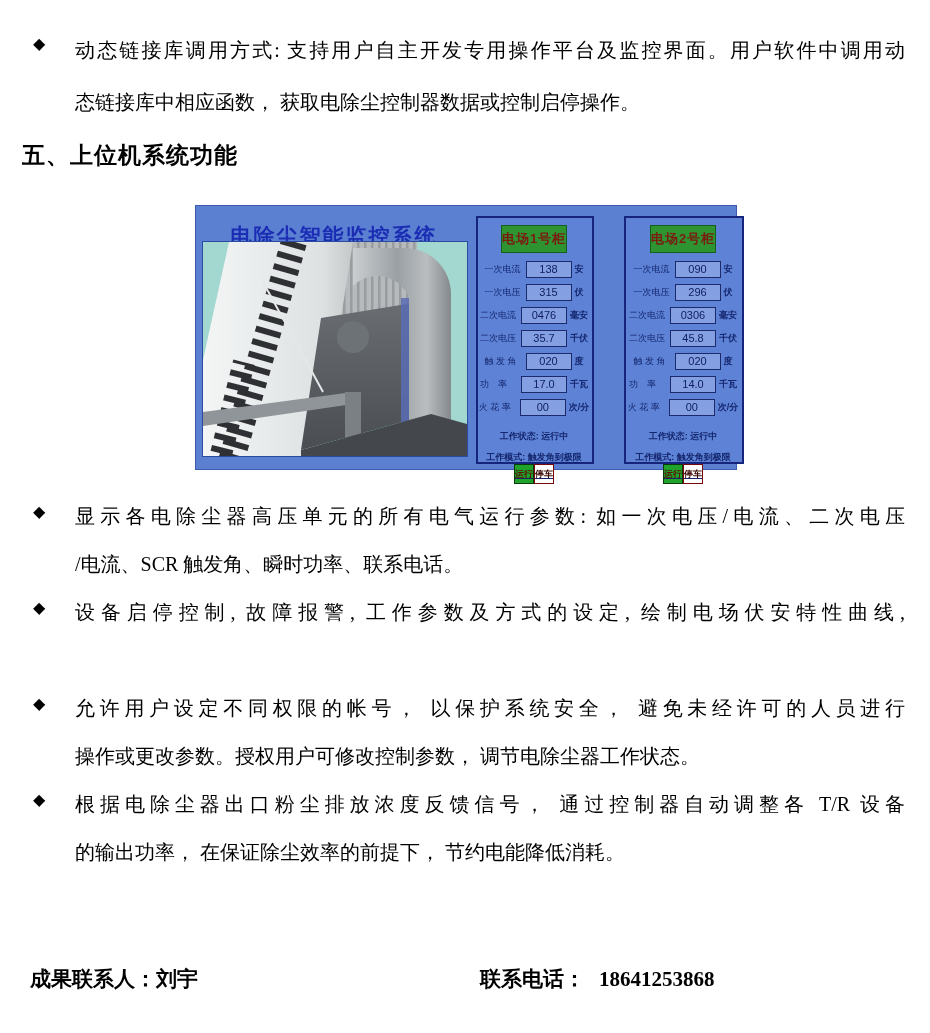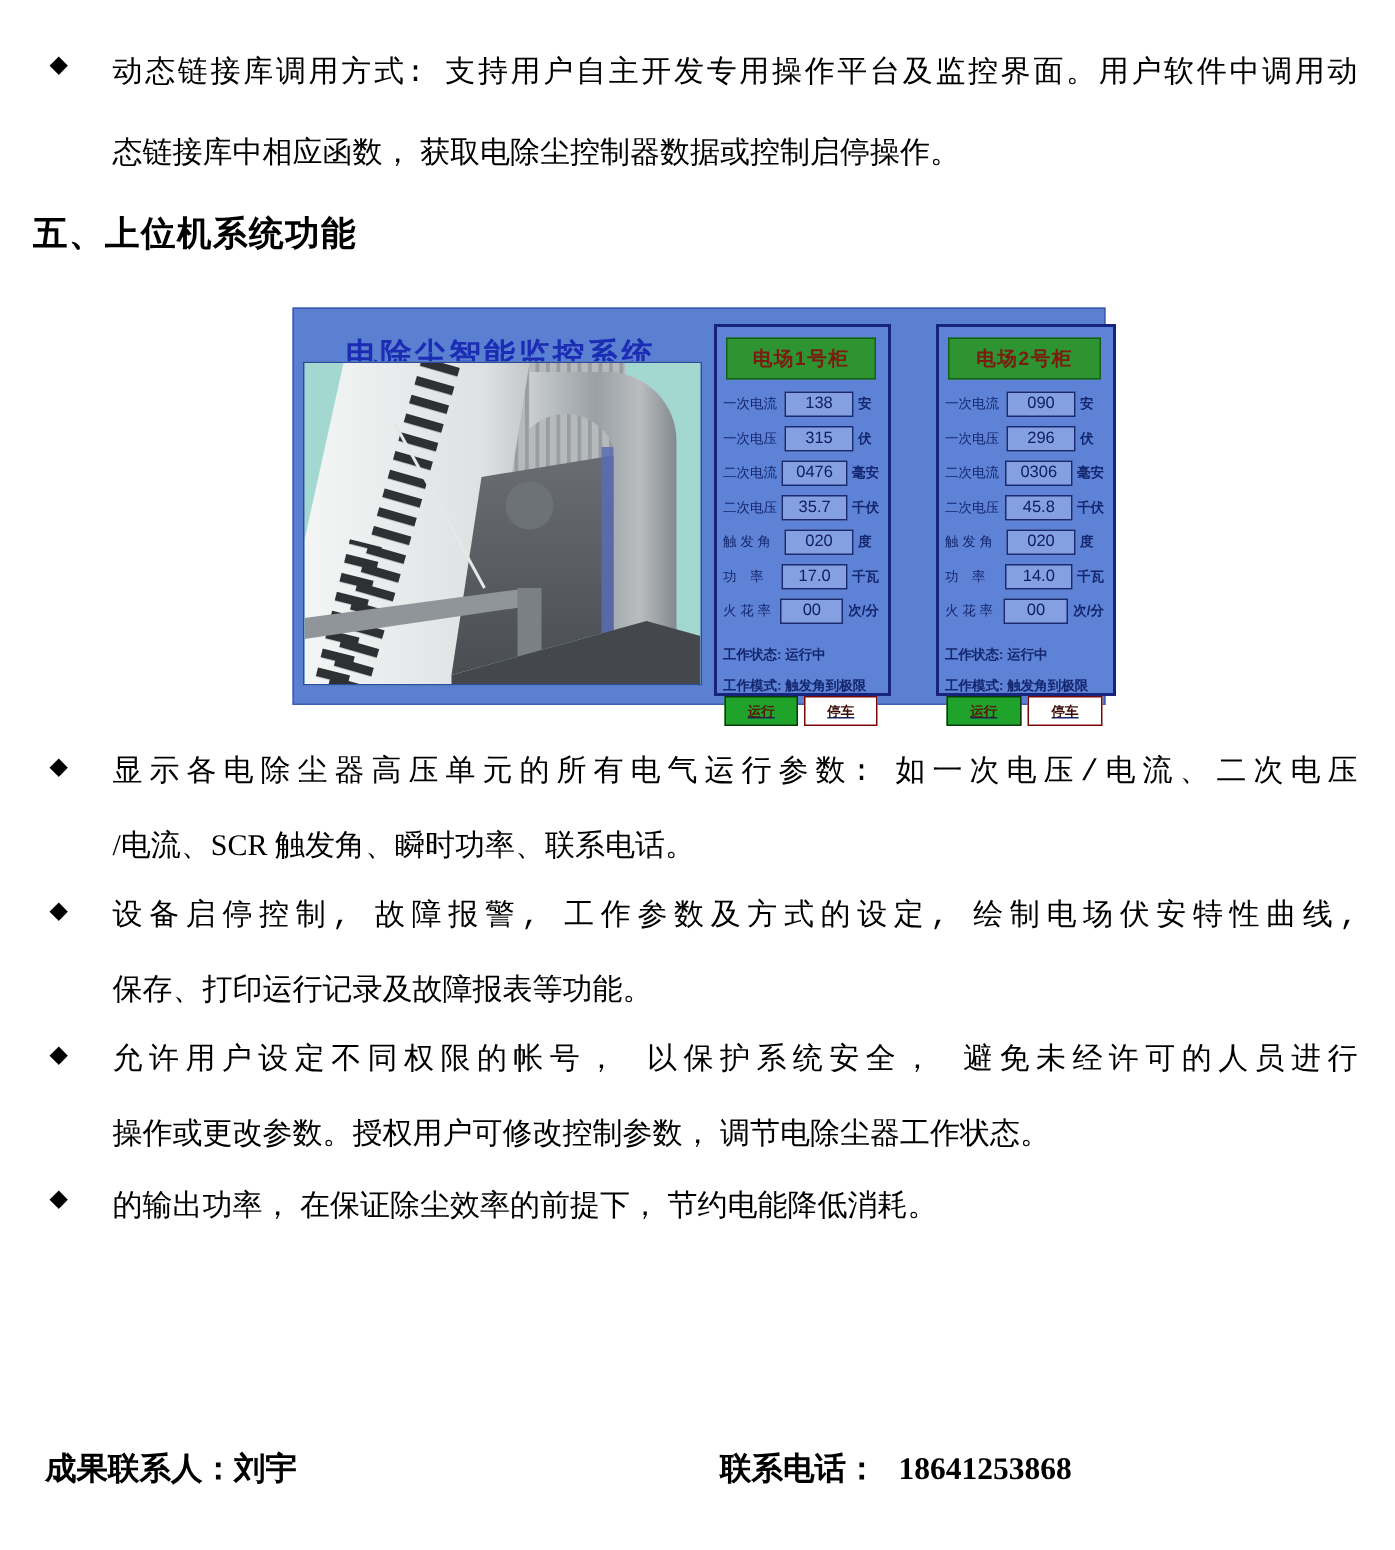--- a/index.html
+++ b/index.html
@@ -9,35 +9,35 @@
     position:relative;overflow:hidden;
   }
   .page{position:absolute;inset:0;}
 
   
   .bullet{position:absolute;left:33px;right:25px;}
   .bullet .diamond{position:absolute;left:0;top:12px;font-size:16px;line-height:1;}
   .bullet .lines{margin-left:42px;font-size:20px;}
   .b1 .lines{line-height:52px;}
   .bN .lines{line-height:48px;}
-  .jl{text-align:justify;text-align-last:justify;font-family:Liberation Mono, monospace;}
+  .jl{text-align:justify;text-align-last:justify;}
 
   .heading{position:absolute;left:22px;top:140px;font-size:23px;font-weight:bold;letter-spacing:1px;}
 
   
   .shot{position:absolute;left:195px;top:205px;width:542px;height:265px;background:#5b80d2;border:1px solid #3d5cb0;box-sizing:border-box;}
   .shot-title{position:absolute;left:6px;top:16px;width:264px;text-align:center;
     font-family:"Liberation Sans","DejaVu Sans",sans-serif;
     font-size:21px;font-weight:bold;color:#1b2db4;letter-spacing:2px;}
   .photo{position:absolute;left:6px;top:35px;width:264px;height:214px;border:1px solid #2c4aa0;overflow:hidden;background:#a2d8d0;}
 
   
   .panel{position:absolute;top:10px;height:248px;border:2px solid #16247c;box-sizing:border-box;
     background:#5e83d6;font-family:"Liberation Sans","DejaVu Sans",sans-serif;color:#14266e;
-    display:flex;flex-direction:column;padding:7px 6px 6px 4px;}
+    display:flex;flex-direction:column;padding:7px 6px 6px 4px;align-items:center;}
   .panel.p1{left:280px;width:118px;}
   .panel.p2{left:428px;width:120px;}
   .phdr{height:26px;line-height:26px;margin:0 2px 8px 2px;text-align:center;
     background:#2e9432;border:1px solid #14601a;
     color:#7a1c10;font-size:13px;font-weight:bold;letter-spacing:1px;}
   .prow{display:flex;align-items:center;margin-bottom:6px;}
   .plabel{width:38px;font-size:9px;font-weight:normal;white-space:nowrap;}
   .pval{width:44px;height:15px;line-height:15px;margin:0 3px;text-align:center;
     background:#84a0e2;border:1px solid #1a2a6a;font-size:11px;color:#102060;}
   .punit{font-size:9px;font-weight:bold;white-space:nowrap;}
@@ -209,35 +209,35 @@
     <div class="lines">
       <div class="jl">显示各电除尘器高压单元的所有电气运行参数: 如一次电压/电流、二次电压</div>
       <div>/电流、SCR 触发角、瞬时功率、联系电话。</div>
     </div>
   </div>
 
   <div class="bullet bN" style="top:588px;">
     <span class="diamond">◆</span>
     <div class="lines">
       <div class="jl">设备启停控制, 故障报警, 工作参数及方式的设定, 绘制电场伏安特性曲线,</div>
-      <div>保存、打印运行记录及故障报表等功能。</div>
     </div>
   </div>
 
   <div class="bullet bN" style="top:684px;">
     <span class="diamond">◆</span>
     <div class="lines">
       <div class="jl">允许用户设定不同权限的帐号， 以保护系统安全， 避免未经许可的人员进行</div>
       <div>操作或更改参数。授权用户可修改控制参数， 调节电除尘器工作状态。</div>
     </div>
   </div>
 
   <div class="bullet bN" style="top:780px;">
     <span class="diamond">◆</span>
     <div class="lines">
+      <div class="jl">根据电除尘器出口粉尘排放浓度反馈信号， 通过控制器自动调整各 T/R 设备</div>
       <div>的输出功率， 在保证除尘效率的前提下， 节约电能降低消耗。</div>
     </div>
   </div>
 
   <div class="footer-left">
     <span>成果联系人：</span><span>刘宇</span>
   </div>
   <div class="footer-right">
     <span>联系电话：</span><span class="num">18641253868</span>
   </div>

